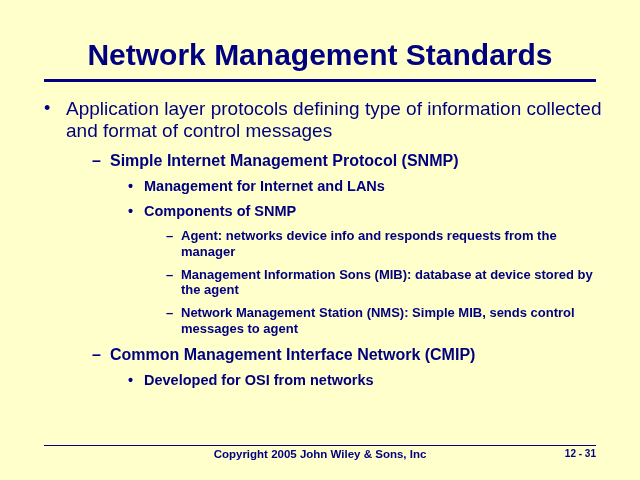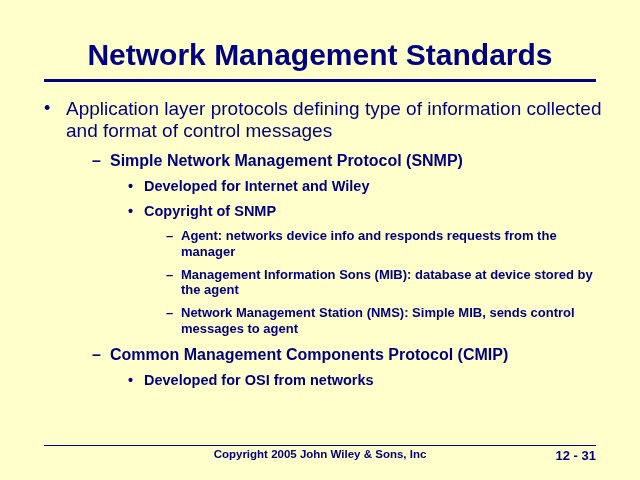--- a/index.html
+++ b/index.html
@@ -121,21 +121,21 @@
     right: 0;
     text-align: center;
     font-size: 11.5px;
     font-weight: bold;
     color: #000080;
   }
   .pagenum {
     position: absolute;
     right: 0;
     top: 0;
-    font-size: 13px;
+    font-size: 10px;
     font-weight: bold;
     color: #000080;
   }
 </style>
 </head>
 <body>
 
 <div class="slide">
 
   <div class="title">Network Management Standards</div>
@@ -143,51 +143,51 @@
 
   <div class="body">
 
     <div class="bullet lvl1">
       <span class="marker">•</span>
       <span class="text">Application layer protocols defining type of information collected and format of control messages</span>
     </div>
 
     <div class="bullet lvl2">
       <span class="marker">–</span>
-      <span class="text">Simple Network Management Protocol (SNMP)</span>
+      <span class="text">Simple Internet Management Protocol (SNMP)</span>
     </div>
 
     <div class="bullet lvl3">
       <span class="marker">•</span>
-      <span class="text">Developed for Internet and Wiley</span>
+      <span class="text">Management for Internet and LANs</span>
     </div>
 
     <div class="bullet lvl3">
       <span class="marker">•</span>
-      <span class="text">Copyright of SNMP</span>
+      <span class="text">Components of SNMP</span>
     </div>
 
     <div class="bullet lvl4">
       <span class="marker">–</span>
       <span class="text">Agent: networks device info and responds requests from the manager</span>
     </div>
 
     <div class="bullet lvl4">
       <span class="marker">–</span>
       <span class="text">Management Information Sons (MIB): database at device stored by the agent</span>
     </div>
 
     <div class="bullet lvl4">
       <span class="marker">–</span>
       <span class="text">Network Management Station (NMS): Simple MIB, sends control messages to agent</span>
     </div>
 
     <div class="bullet lvl2">
       <span class="marker">–</span>
-      <span class="text">Common Management Components Protocol (CMIP)</span>
+      <span class="text">Common Management Interface Network (CMIP)</span>
     </div>
 
     <div class="bullet lvl3">
       <span class="marker">•</span>
       <span class="text">Developed for OSI from networks</span>
     </div>
 
   </div>
 
   <div class="footer-rule"></div>

